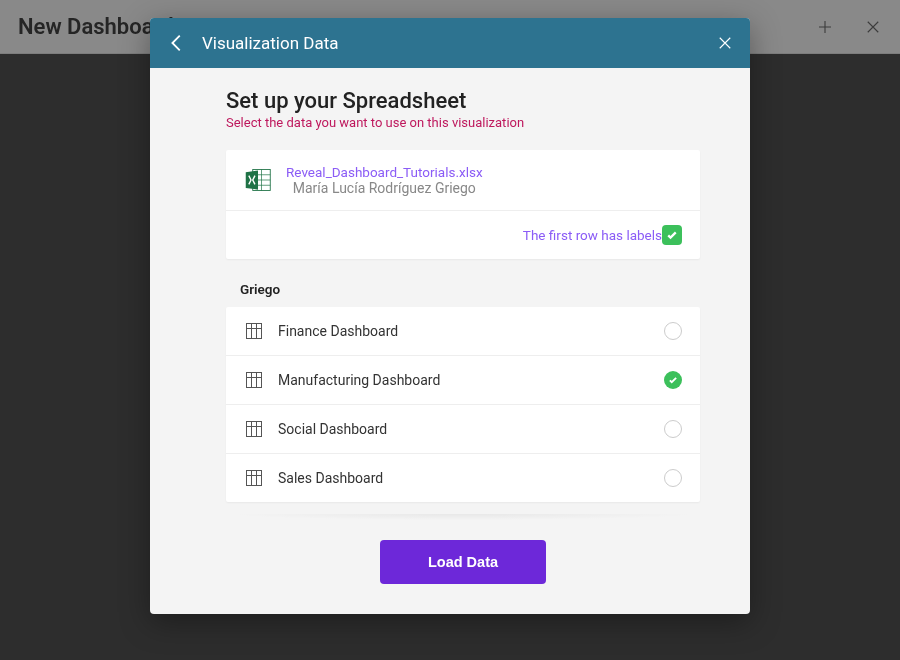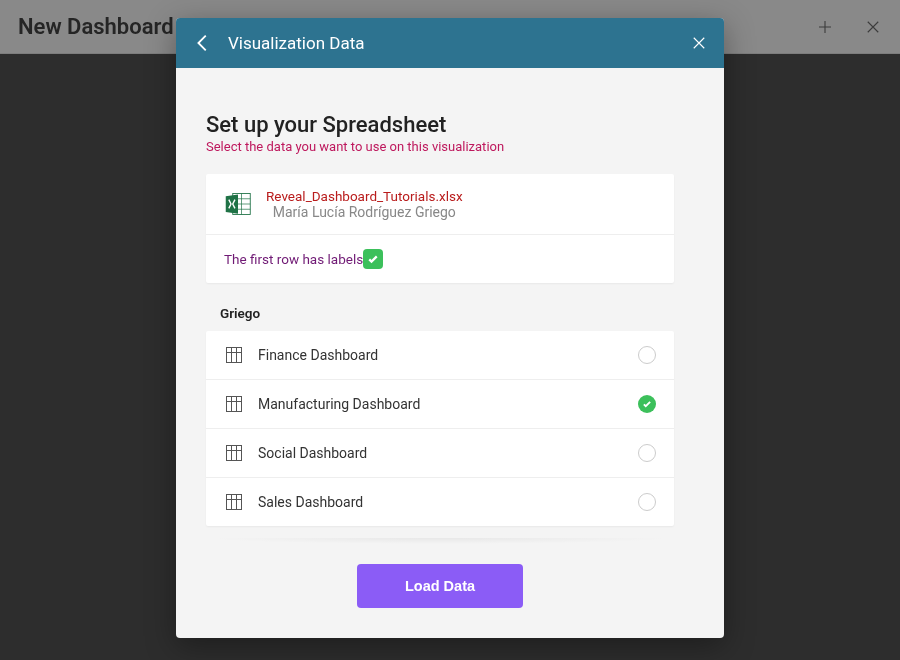--- a/index.html
+++ b/index.html
@@ -49,21 +49,21 @@
       position: absolute;
       inset: 0;
       background: rgba(40,40,40,0.55);
     }
 
     .modal {
       position: absolute;
       top: 18px;
       left: 50%;
       transform: translateX(-50%);
-      width: 548px;
+      width: 600px;
       background: #f4f4f4;
       border-radius: 4px;
       box-shadow: 0 8px 30px rgba(0,0,0,0.35);
       overflow: hidden;
     }
     .modal-header {
       background: #2d7390;
       height: 50px;
       display: flex;
       align-items: center;
@@ -85,22 +85,21 @@
     }
     .modal-header svg.close {
       width: 18px;
       height: 18px;
       stroke: #fff;
       stroke-width: 1.5;
       fill: none;
     }
 
     .modal-body {
-      padding: 20px 50px 30px 30px;
-      margin-top: 24px;
+      padding: 20px 50px 30px 76px;
     }
 
     .setup-title {
       font-size: 22px;
       font-weight: 500;
       color: #222;
       margin-bottom: 2px;
     }
     .setup-subtitle {
       font-size: 13px;
@@ -122,27 +121,27 @@
     }
     .panel-row:last-child { border-bottom: none; }
 
     .file-row { gap: 14px; }
     .excel-icon {
       width: 28px;
       height: 28px;
       flex-shrink: 0;
     }
     .file-meta { display: flex; flex-direction: column; }
-    .file-name { font-size: 13.5px; color: #b91c1c; }
+    .file-name { font-size: 13.5px; color: #8b5cf6; }
     .file-owner { font-size: 14px; color: #888; text-align: center; }
 
     .labels-row {
       font-size: 13.5px;
-      color: #701a75;
-      justify-content: flex-start;
+      color: #8b5cf6;
+      justify-content: flex-end;
     }
 
     .checkbox {
       width: 20px; height: 20px;
       border-radius: 4px;
       background: #3cc05b;
       display: flex;
       align-items: center;
       justify-content: center;
     }
@@ -186,21 +185,21 @@
       justify-content: center;
     }
     .radio.checked svg {
       width: 10px; height: 10px;
       stroke: #fff; stroke-width: 3; fill: none;
     }
 
     .load-btn {
       display: block;
       margin: 20px auto 0 auto;
-      background: #8b5cf6;
+      background: #6d28d9;
       color: #fff;
       border: none;
       font-size: 14.5px;
       font-weight: 600;
       padding: 14px 48px;
       border-radius: 4px;
       cursor: pointer;
     }
 
     .modal-body .spacer-shadow {

